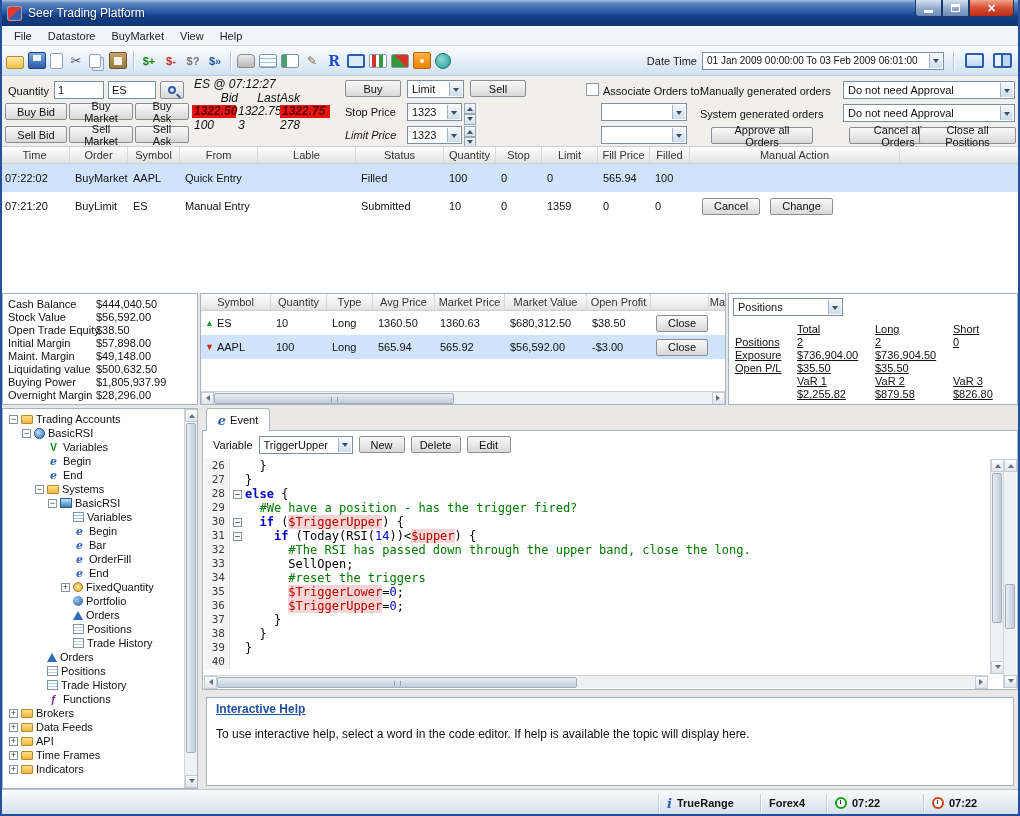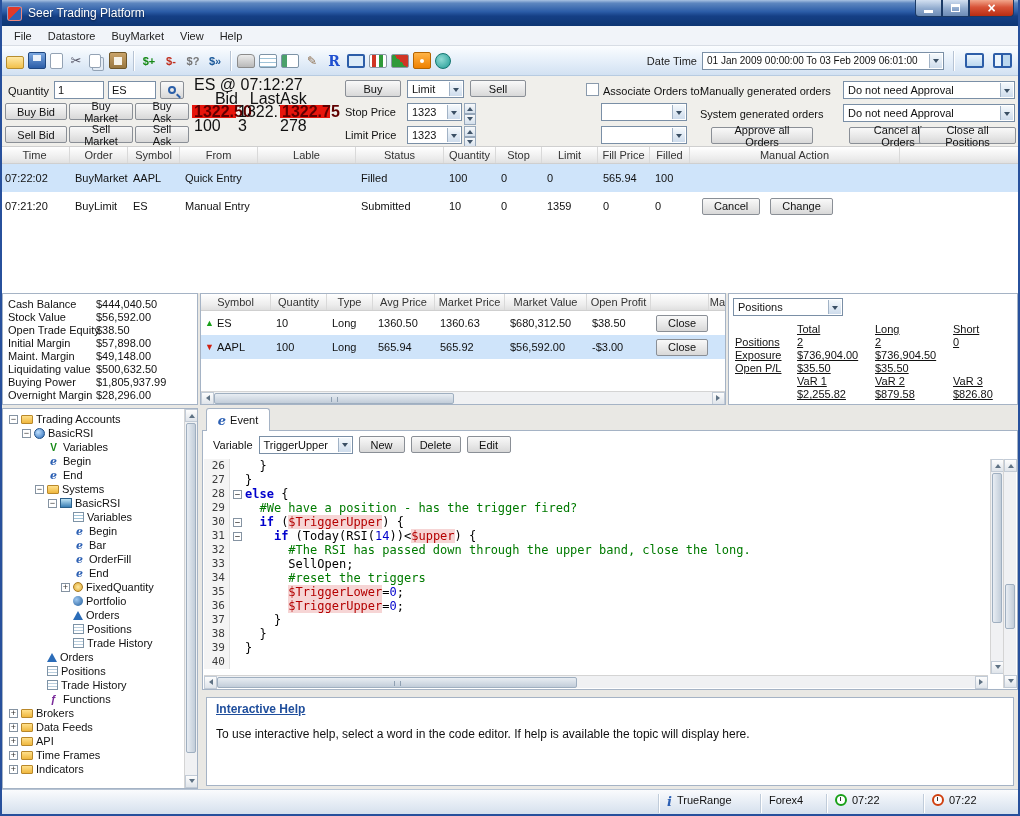--- a/index.html
+++ b/index.html
@@ -70,21 +70,21 @@
 .spin{display:inline-flex;flex-direction:column;width:12px;height:18px;}
 .spin span{flex:1;background:linear-gradient(#f7f9fb,#d5e0ec);border:1px solid #97a8bb;display:flex;align-items:center;justify-content:center;}
 .spin .sup::after{content:"";border:3px solid transparent;border-bottom:4px solid #41556a;margin-bottom:2px;}
 .spin .sdn::after{content:"";border:3px solid transparent;border-top:4px solid #41556a;margin-top:2px;}
 .checkbox{width:13px;height:13px;background:#fff;border:1px solid #8a9aac;display:inline-block;}
 
 
 .orderpanel{position:absolute;top:76px;left:0;width:1020px;height:70px;background:#f0efeb;}
 .orderpanel>*{position:absolute;}
 .lbl{line-height:13px;color:#111;white-space:nowrap;}
-.quote{width:142px;height:66px;font-size:16px;}
+.quote{width:142px;height:66px;font-size:12px;font-style:italic;}
 .qrow{display:flex;height:13px;line-height:13px;}
 .qrow span{display:inline-block;white-space:nowrap;}
 .qred{background:#e8150c;color:#600000;font-weight:bold;padding-left:2px;}
 .magicon{width:8px;height:8px;border:2px solid #2b5fa8;border-radius:50%;position:relative;display:inline-block;}
 .magicon::after{content:"";position:absolute;width:5px;height:2px;background:#2b5fa8;transform:rotate(45deg);left:6px;top:7px;}
 
 
 .orders{position:absolute;top:146px;left:0;width:1020px;height:147px;background:#fff;border-top:1px solid #cfcfcf;}
 .thead{display:flex;height:17px;background:linear-gradient(#ffffff,#ececec 70%,#e0e0e0);border-bottom:1px solid #cfcfcf;}
 .hcell{display:flex;align-items:center;justify-content:center;border-right:1px solid #d9d9d9;color:#333;overflow:hidden;white-space:nowrap;flex:none;}
@@ -168,21 +168,21 @@
 .code-hscroll{left:1px;right:29px;bottom:1px;}
 .tree-vscroll{position:absolute;right:0;top:0;bottom:0;}
 
 
 .help{top:697px;left:206px;width:808px;height:89px;padding:4px 9px;}
 .help-title{color:#1f4e9c;font-weight:bold;font-size:12px;text-decoration:underline;}
 .help-body{margin-top:11px;font-size:12px;color:#111;}
 .statusbar{position:absolute;top:789px;left:0;width:1020px;height:27px;display:flex;align-items:center;
   background:linear-gradient(#fafbfd,#e0e8f2 65%,#d2deeb);border-top:1px solid #b7c4d4;}
 .sb-spacer{flex:1;}
-.sb-cell{display:flex;gap:5px;height:19px;padding:0 8px;border-left:1px solid #c0ccda;box-shadow:inset 1px 0 0 #fff;flex:none;}
+.sb-cell{display:flex;align-items:center;gap:5px;height:19px;padding:0 8px;border-left:1px solid #c0ccda;box-shadow:inset 1px 0 0 #fff;flex:none;font-weight:bold;}
 .infoicon::before{content:"i";font-family:"DejaVu Serif",serif;font-style:italic;font-weight:bold;color:#2b5fb3;font-size:13px;}
 .clock{width:12px;height:12px;border-radius:50%;border:2px solid #18a018;background:#fff;position:relative;flex:none;}
 .clock::after{content:"";position:absolute;left:3px;top:1px;width:1px;height:4px;background:#333;}
 .clock.red{border-color:#d04010;}
 </style>
 </head>
 <body>
 
 <div class="titlebar">
   <span class="app-icon"></span>
@@ -282,21 +282,21 @@
   <span class="lbl" style="left:345px;top:30px;">Stop Price</span>
   <div class="combo" style="left:407px;top:27px;width:55px;">
     <span>1323</span>
     <span class="arrowbox"></span>
   </div>
   <div class="spin" style="left:464px;top:27px;">
       <span class="sup"></span>
       <span class="sdn"></span>
     </div>
 
-  <span class="lbl" style="left:345px;top:53px;">Limit Price</span>
+  <span class="lbl" style="left:345px;top:53px;font-style:italic;">Limit Price</span>
   <div class="combo" style="left:407px;top:50px;width:55px;">
     <span>1323</span>
     <span class="arrowbox"></span>
   </div>
   <div class="spin" style="left:464px;top:50px;">
       <span class="sup"></span>
       <span class="sdn"></span>
     </div>
 
   <button class="btn" style="left:5px;top:27px;width:62px;">Buy Bid</button>

